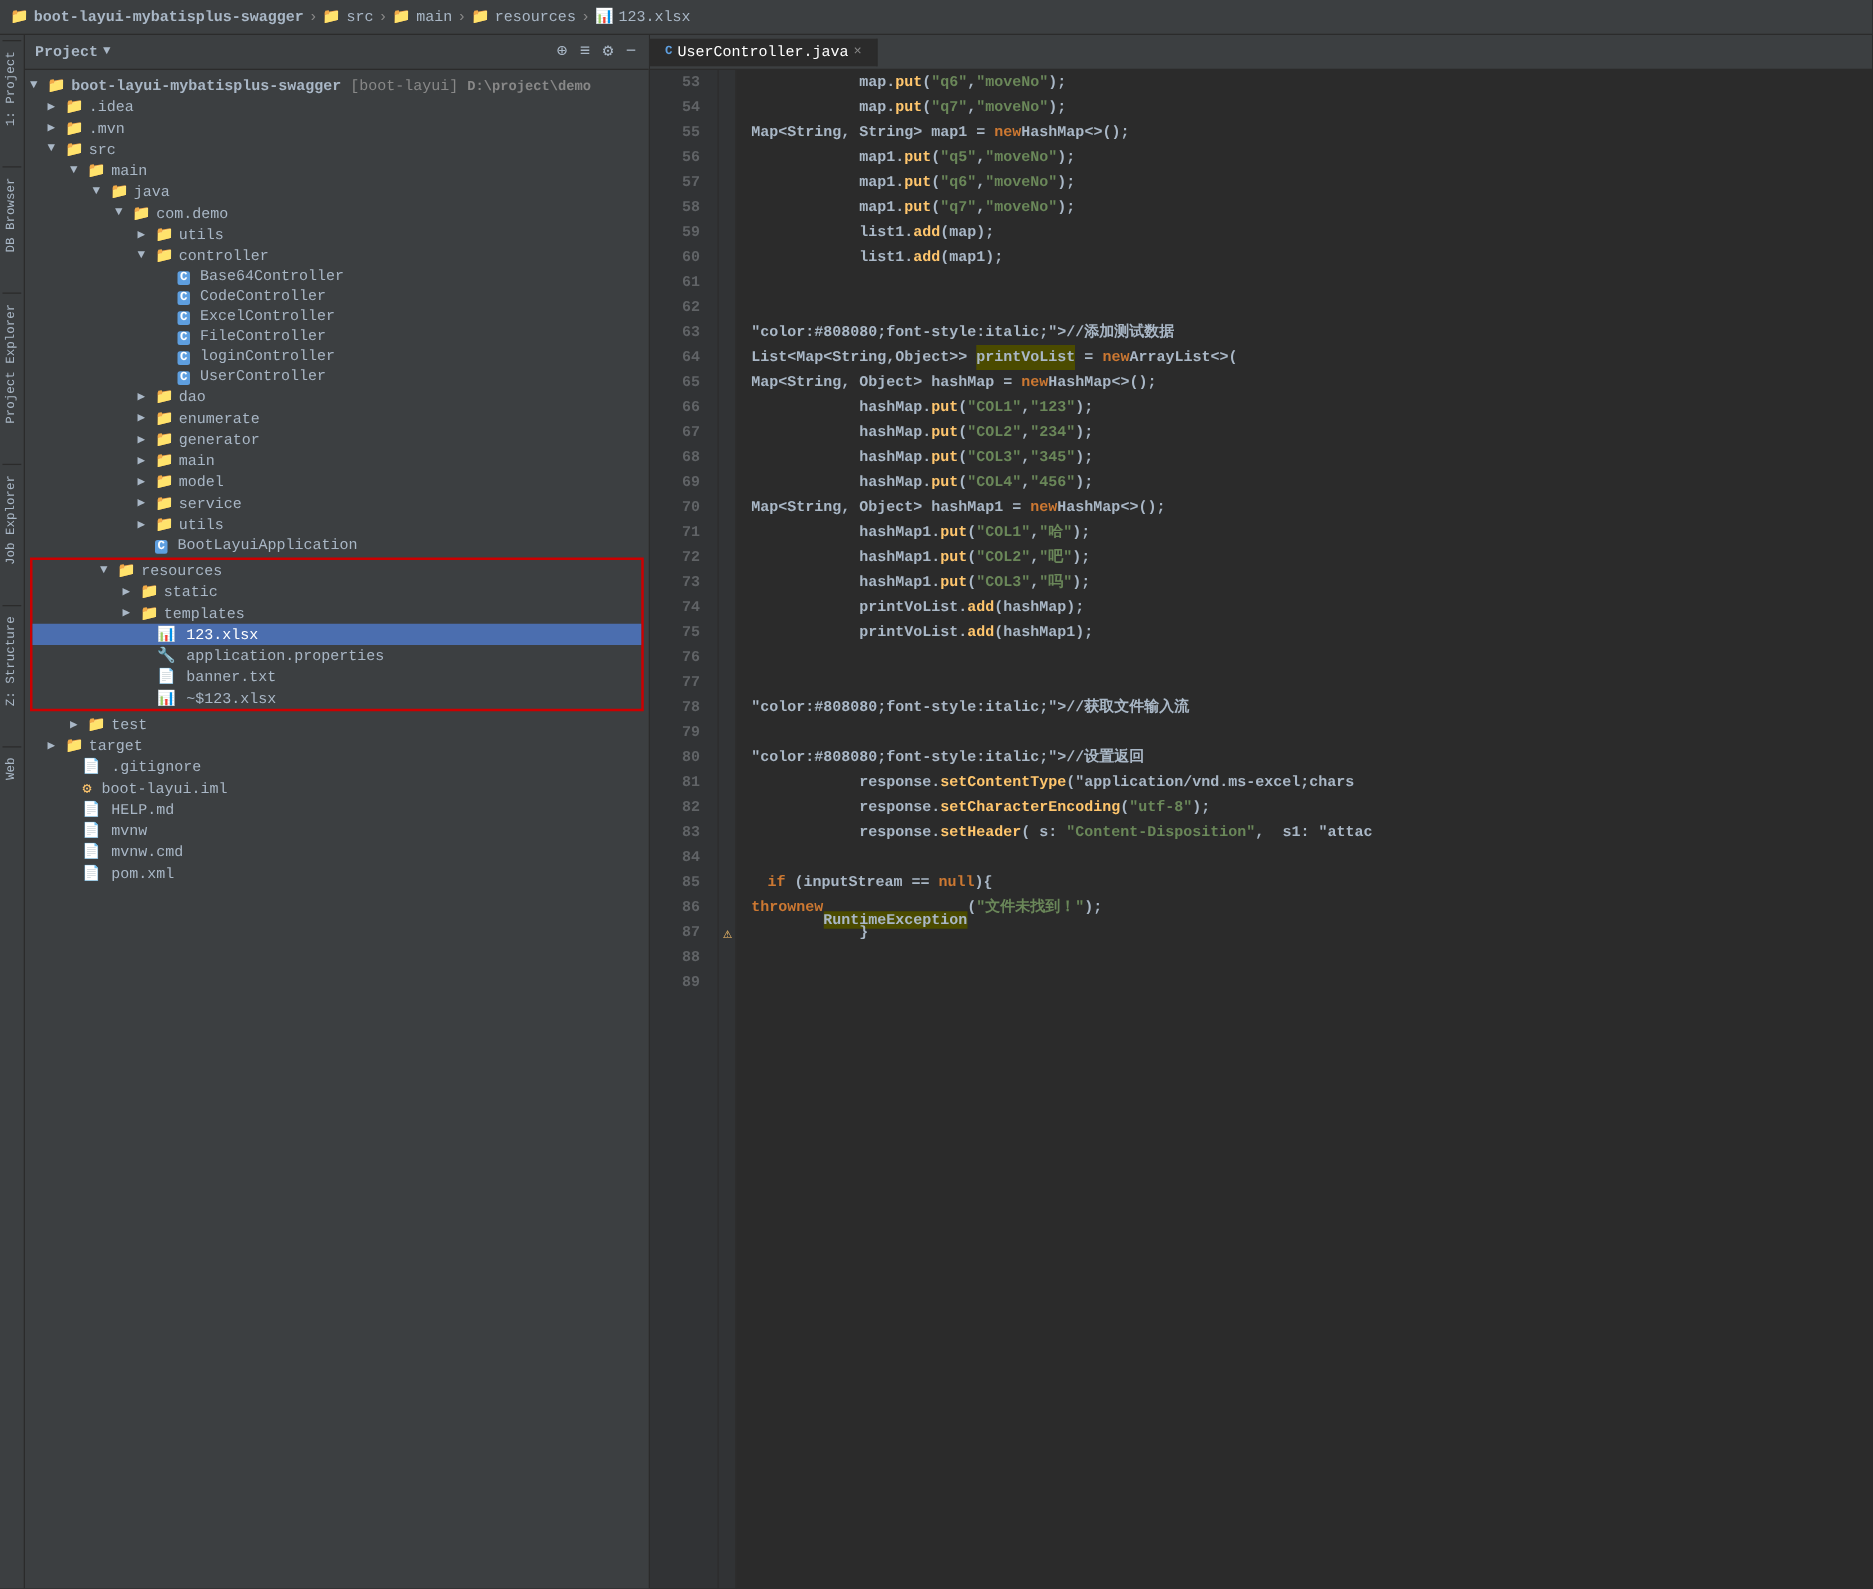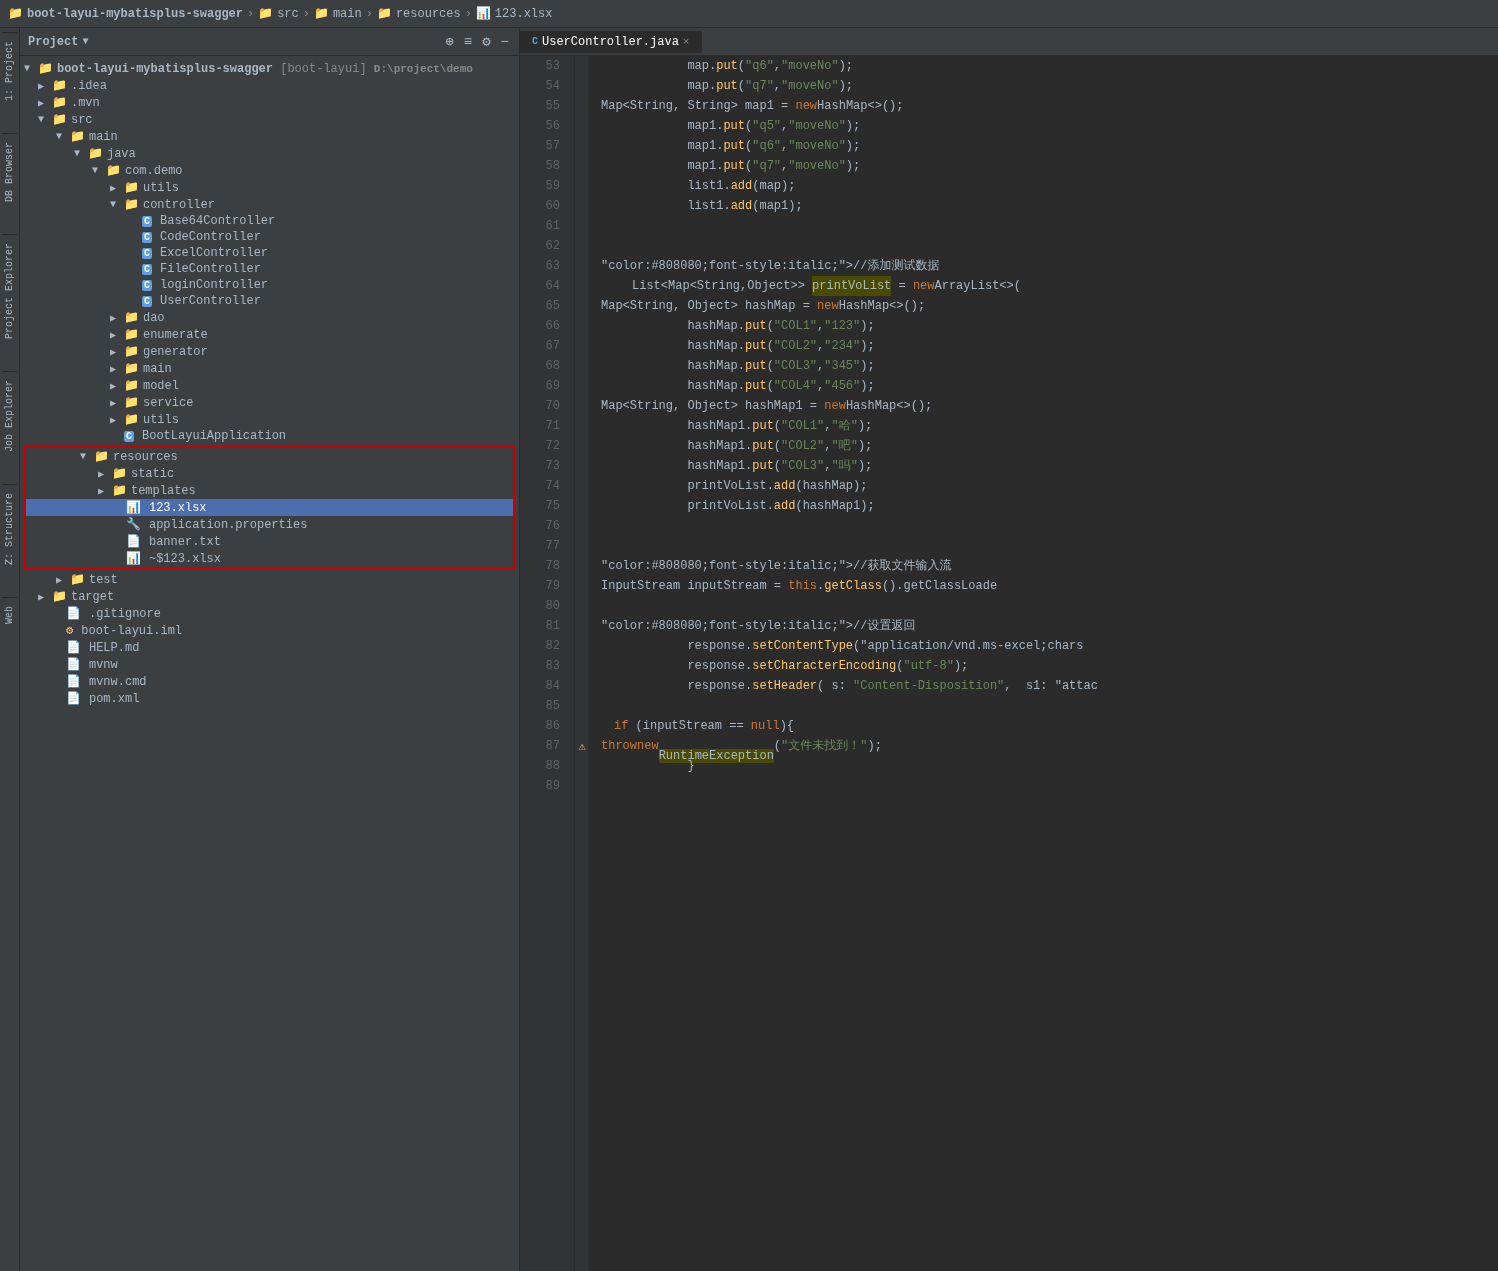--- a/index.html
+++ b/index.html
@@ -105,20 +105,21 @@
       background: #2b2b2b;
       color: #fff;
     }
     .code-tab .close-btn { color: #888; font-size: 11px; }
 
     
     .code-editor {
       flex: 1;
       display: flex;
       overflow: hidden;
+      font-weight: bold;
     }
     .line-numbers {
       width: 55px;
       background: #313335;
       color: #606366;
       text-align: right;
       padding: 0 8px 0 0;
       font-size: 12px;
       line-height: 20px;
       overflow: hidden;
@@ -633,36 +634,35 @@
           <div class="code-line">            map.<span style="color:#ffc66d;">put</span>(<span style="color:#6a8759;">"q7"</span>,<span style="color:#6a8759;">"moveNo"</span>);</div>
           <div class="code-line">            <span style="color:#a9b7c6;">Map</span>&lt;<span style="color:#a9b7c6;">String</span>, <span style="color:#a9b7c6;">String</span>&gt; map1 = <span style="color:#cc7832;">new</span> <span style="color:#a9b7c6;">HashMap</span>&lt;&gt;();</div>
           <div class="code-line">            map1.<span style="color:#ffc66d;">put</span>(<span style="color:#6a8759;">"q5"</span>,<span style="color:#6a8759;">"moveNo"</span>);</div>
           <div class="code-line">            map1.<span style="color:#ffc66d;">put</span>(<span style="color:#6a8759;">"q6"</span>,<span style="color:#6a8759;">"moveNo"</span>);</div>
           <div class="code-line">            map1.<span style="color:#ffc66d;">put</span>(<span style="color:#6a8759;">"q7"</span>,<span style="color:#6a8759;">"moveNo"</span>);</div>
           <div class="code-line">            list1.<span style="color:#ffc66d;">add</span>(map);</div>
           <div class="code-line">            list1.<span style="color:#ffc66d;">add</span>(map1);</div>
           <div class="code-line">&nbsp;</div>
           <div class="code-line">&nbsp;</div>
           <div class="code-line">            <span style="&lt;span">"color:#808080;font-style:italic;"</span>&gt;//添加测试数据</div>
-          <div class="code-line">            <span style="color:#a9b7c6;margin-left:31px;">List</span>&lt;<span style="color:#a9b7c6;">Map</span>&lt;<span style="color:#a9b7c6;">String</span>,<span style="color:#a9b7c6;">Object</span>&gt;&gt; <span style="background:#4b4b00;">printVoList</span> = <span style="color:#cc7832;">new</span> <span style="color:#a9b7c6;">ArrayList</span>&lt;&gt;(</div>
+          <div class="code-line">            <span style="color:#a9b7c6;">List</span>&lt;<span style="color:#a9b7c6;">Map</span>&lt;<span style="color:#a9b7c6;">String</span>,<span style="color:#a9b7c6;">Object</span>&gt;&gt; <span style="background:#4b4b00;">printVoList</span> = <span style="color:#cc7832;">new</span> <span style="color:#a9b7c6;">ArrayList</span>&lt;&gt;(</div>
           <div class="code-line">            <span style="color:#a9b7c6;">Map</span>&lt;<span style="color:#a9b7c6;">String</span>, <span style="color:#a9b7c6;">Object</span>&gt; hashMap = <span style="color:#cc7832;">new</span> <span style="color:#a9b7c6;">HashMap</span>&lt;&gt;();</div>
           <div class="code-line">            hashMap.<span style="color:#ffc66d;">put</span>(<span style="color:#6a8759;">"COL1"</span>,<span style="color:#6a8759;">"123"</span>);</div>
           <div class="code-line">            hashMap.<span style="color:#ffc66d;">put</span>(<span style="color:#6a8759;">"COL2"</span>,<span style="color:#6a8759;">"234"</span>);</div>
           <div class="code-line">            hashMap.<span style="color:#ffc66d;">put</span>(<span style="color:#6a8759;">"COL3"</span>,<span style="color:#6a8759;">"345"</span>);</div>
           <div class="code-line">            hashMap.<span style="color:#ffc66d;">put</span>(<span style="color:#6a8759;">"COL4"</span>,<span style="color:#6a8759;">"456"</span>);</div>
           <div class="code-line">            <span style="color:#a9b7c6;">Map</span>&lt;<span style="color:#a9b7c6;">String</span>, <span style="color:#a9b7c6;">Object</span>&gt; hashMap1 = <span style="color:#cc7832;">new</span> <span style="color:#a9b7c6;">HashMap</span>&lt;&gt;();</div>
           <div class="code-line">            hashMap1.<span style="color:#ffc66d;">put</span>(<span style="color:#6a8759;">"COL1"</span>,<span style="color:#6a8759;">"哈"</span>);</div>
           <div class="code-line">            hashMap1.<span style="color:#ffc66d;">put</span>(<span style="color:#6a8759;">"COL2"</span>,<span style="color:#6a8759;">"吧"</span>);</div>
           <div class="code-line">            hashMap1.<span style="color:#ffc66d;">put</span>(<span style="color:#6a8759;">"COL3"</span>,<span style="color:#6a8759;">"吗"</span>);</div>
           <div class="code-line">            printVoList.<span style="color:#ffc66d;">add</span>(hashMap);</div>
           <div class="code-line">            printVoList.<span style="color:#ffc66d;">add</span>(hashMap1);</div>
           <div class="code-line">&nbsp;</div>
           <div class="code-line">&nbsp;</div>
           <div class="code-line">            <span style="&lt;span">"color:#808080;font-style:italic;"</span>&gt;//获取文件输入流</div>
-          <div class="code-line">            <span style="color:#a9b7c6;">InputStream</span> inputStream = <span style="color:#cc7832;">this</span>.<span style="color:#ffc66d;">getClass</span>().getClassLoade</div>
           <div class="code-line">&nbsp;</div>
           <div class="code-line">            <span style="&lt;span">"color:#808080;font-style:italic;"</span>&gt;//设置返回</div>
           <div class="code-line">            response.<span style="color:#ffc66d;">setContentType</span>("application/vnd.ms-excel;chars</div>
           <div class="code-line">            response.<span style="color:#ffc66d;">setCharacterEncoding</span>(<span style="color:#6a8759;">"utf-8"</span>);</div>
           <div class="code-line">            response.<span style="color:#ffc66d;">setHeader</span>( s: <span style="color:#6a8759;">"Content-Disposition"</span>,  s1: "attac</div>
           <div class="code-line">&nbsp;</div>
           <div class="code-line">            <span style="color:#cc7832;margin-left:13px;">if</span> (inputStream == <span style="color:#cc7832;">null</span>){</div>
           <div class="code-line">                <span style="color:#cc7832;">throw</span> <span style="color:#cc7832;">new</span> <span style="color:#a9b7c6;margin-top:20px;"><span style="background:#4b4b00;">RuntimeException</span></span>(<span style="color:#6a8759;">"文件未找到！"</span>);</div>
           <div class="code-line">            }</div>
         </div>

